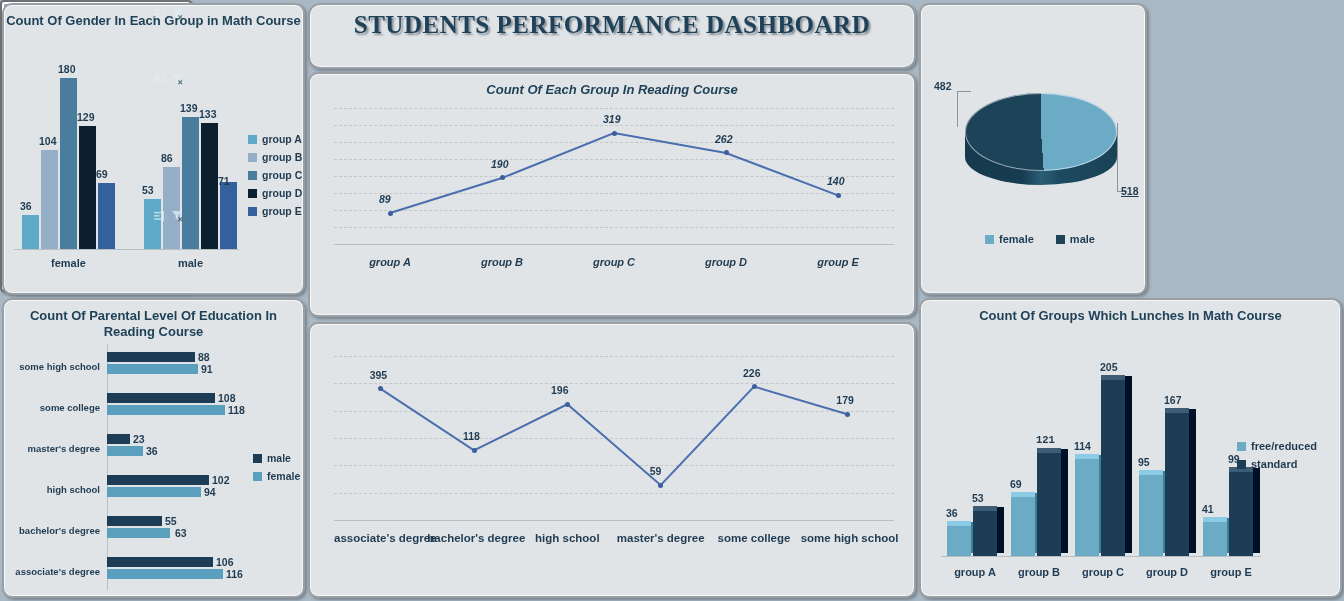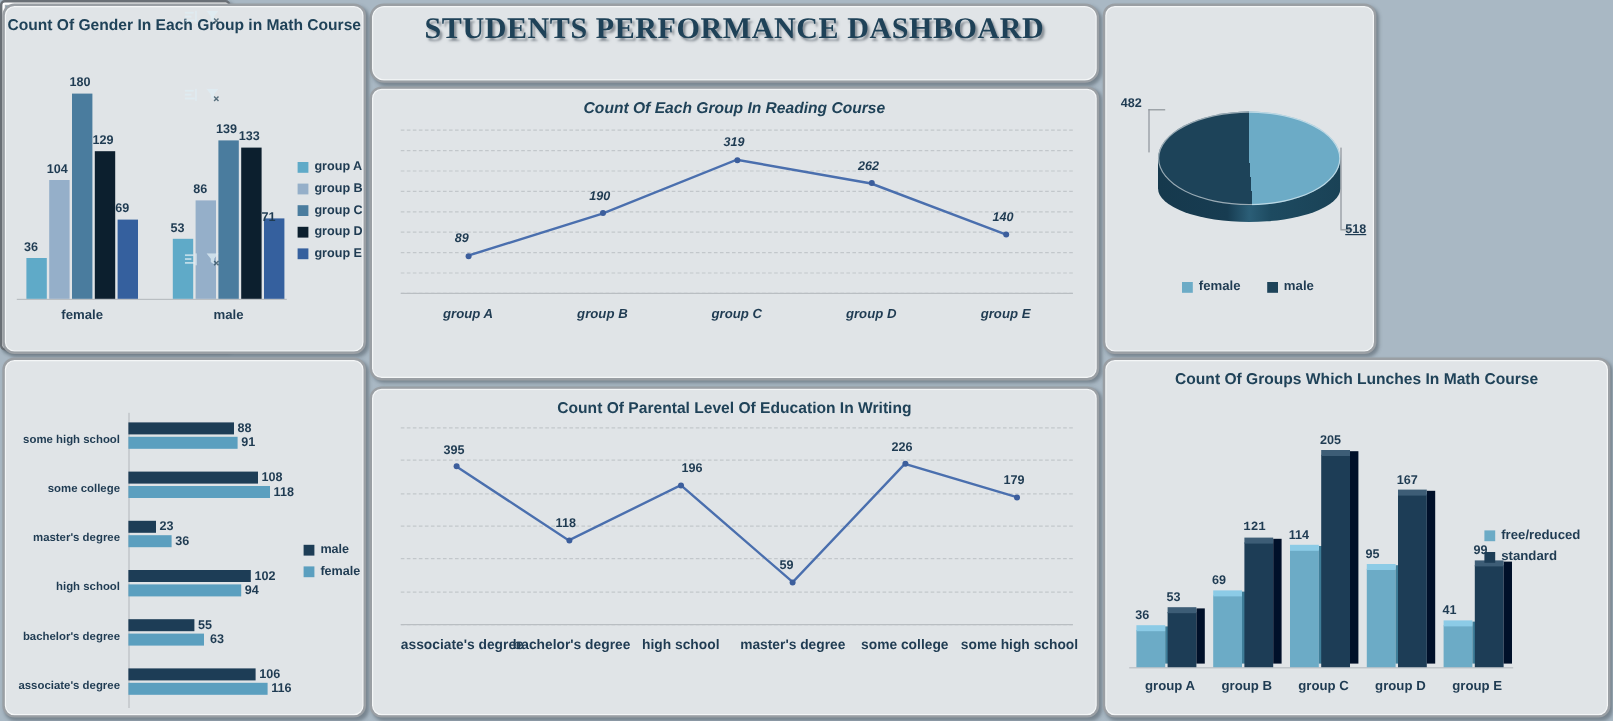--- a/index.html
+++ b/index.html
@@ -183,20 +183,21 @@
           <div class="lt">group D</div>
         </div>
         <div class="li">
           <div class="sw" style="background:#35609E"></div>
           <div class="lt">group E</div>
         </div>
       </div>
   </div>
 
   <div class="panel" id="p-parent">
+    <div class="ctitle">Count Of Parental Level Of Education In Reading Course</div>
     <div class="plot" id="plot-parent" style="left:0px; top:44px; width:303px; height:250px;">
         <div class="axisline" style="left:103px;top:0;width:1px;height:246px;"></div>
         <div class="hcat" style="left:0;top:17px;width:96px;">some high school</div>
         <div class="hbar" style="left:103px;top:8px;width:88px;height:10px;background:#1D3D56"></div>
         <div class="dlabel" style="left:194px;top:7px;">88</div>
         <div class="hbar" style="left:103px;top:20px;width:91px;height:10px;background:#5B9FBF"></div>
         <div class="dlabel" style="left:197px;top:19px;">91</div>
         <div class="hcat" style="left:0;top:58px;width:96px;">some college</div>
         <div class="hbar" style="left:103px;top:49px;width:108px;height:10px;background:#1D3D56"></div>
         <div class="dlabel" style="left:214px;top:48px;">108</div>
@@ -263,41 +264,40 @@
         <div class="dot" style="left:389.5px;top:42.44044444444444px;"></div>
         <div class="dlabel" style="left:381px;top:24.940444444444438px;">262</div>
         <div class="catlabel" style="left:336px;top:148px;width:112px;">group D</div>
         <div class="dot" style="left:501.5px;top:84.84222222222222px;"></div>
         <div class="dlabel" style="left:493px;top:67.34222222222222px;">140</div>
         <div class="catlabel" style="left:448px;top:148px;width:112px;">group E</div>
       </div>
   </div>
 
   <div class="panel" id="p-writing">
-    <div class="ctitle">Count Of Parental Level Of Education In Writing</div>
     <div class="plot" id="plot-writing" style="left:24px; top:32px; width:560px; height:208px;">
         <div class="gridline" style="top:0px;"></div>
         <div class="gridline" style="top:27.333333333333332px;"></div>
         <div class="gridline" style="top:54.666666666666664px;"></div>
         <div class="gridline" style="top:82px;"></div>
         <div class="gridline" style="top:109.33333333333333px;"></div>
         <div class="gridline" style="top:136.66666666666666px;"></div>
         <div class="gridline" style="top:164px;"></div>
         <div class="axisline" style="left:0;top:164px;width:100%;height:1px;"></div>
         <svg class="lineplot" width="560" height="208">
           <polyline points="46.666666666666664,32.93119999999999 140,94.33279999999999 233.33333333333331,48.2816 326.66666666666663,129.1664 420,30.56960000000001 513.3333333333333,58.31840000000001" fill="none" stroke="#4A6FAE" stroke-width="2"></polyline>
         </svg>
         <div class="dot" style="left:44.166666666666664px;top:30.43119999999999px;"></div>
         <div class="dlabel" style="left:35.666666666666664px;top:12.93119999999999px;">395</div>
         <div class="catlabel" style="left:0px;top:176px;width:93.33333333333333px;font-size:11.5px;">associate's degree</div>
         <div class="dot" style="left:137.5px;top:91.83279999999999px;"></div>
         <div class="dlabel" style="left:129px;top:74.33279999999999px;">118</div>
         <div class="catlabel" style="left:93.33333333333334px;top:176px;width:93.33333333333333px;font-size:11.5px;">bachelor's degree</div>
         <div class="dot" style="left:230.83333333333331px;top:45.7816px;"></div>
-        <div class="dlabel" style="left:234px;top:28.281599999999997px;">196</div>
+        <div class="dlabel" style="left:217px;top:28.281599999999997px;">196</div>
         <div class="catlabel" style="left:186.66666666666666px;top:176px;width:93.33333333333333px;font-size:11.5px;">high school</div>
         <div class="dot" style="left:324.16666666666663px;top:126.66640000000001px;"></div>
         <div class="dlabel" style="left:315.66666666666663px;top:109.16640000000001px;">59</div>
         <div class="catlabel" style="left:279.99999999999994px;top:176px;width:93.33333333333333px;font-size:11.5px;">master's degree</div>
         <div class="dot" style="left:417.5px;top:28.06960000000001px;"></div>
         <div class="dlabel" style="left:409px;top:10.569600000000008px;">226</div>
         <div class="catlabel" style="left:373.3333333333333px;top:176px;width:93.33333333333333px;font-size:11.5px;">some college</div>
         <div class="dot" style="left:510.83333333333326px;top:55.81840000000001px;"></div>
         <div class="dlabel" style="left:502.33333333333326px;top:38.31840000000001px;">179</div>
         <div class="catlabel" style="left:466.6666666666666px;top:176px;width:93.33333333333333px;font-size:11.5px;">some high school</div>

